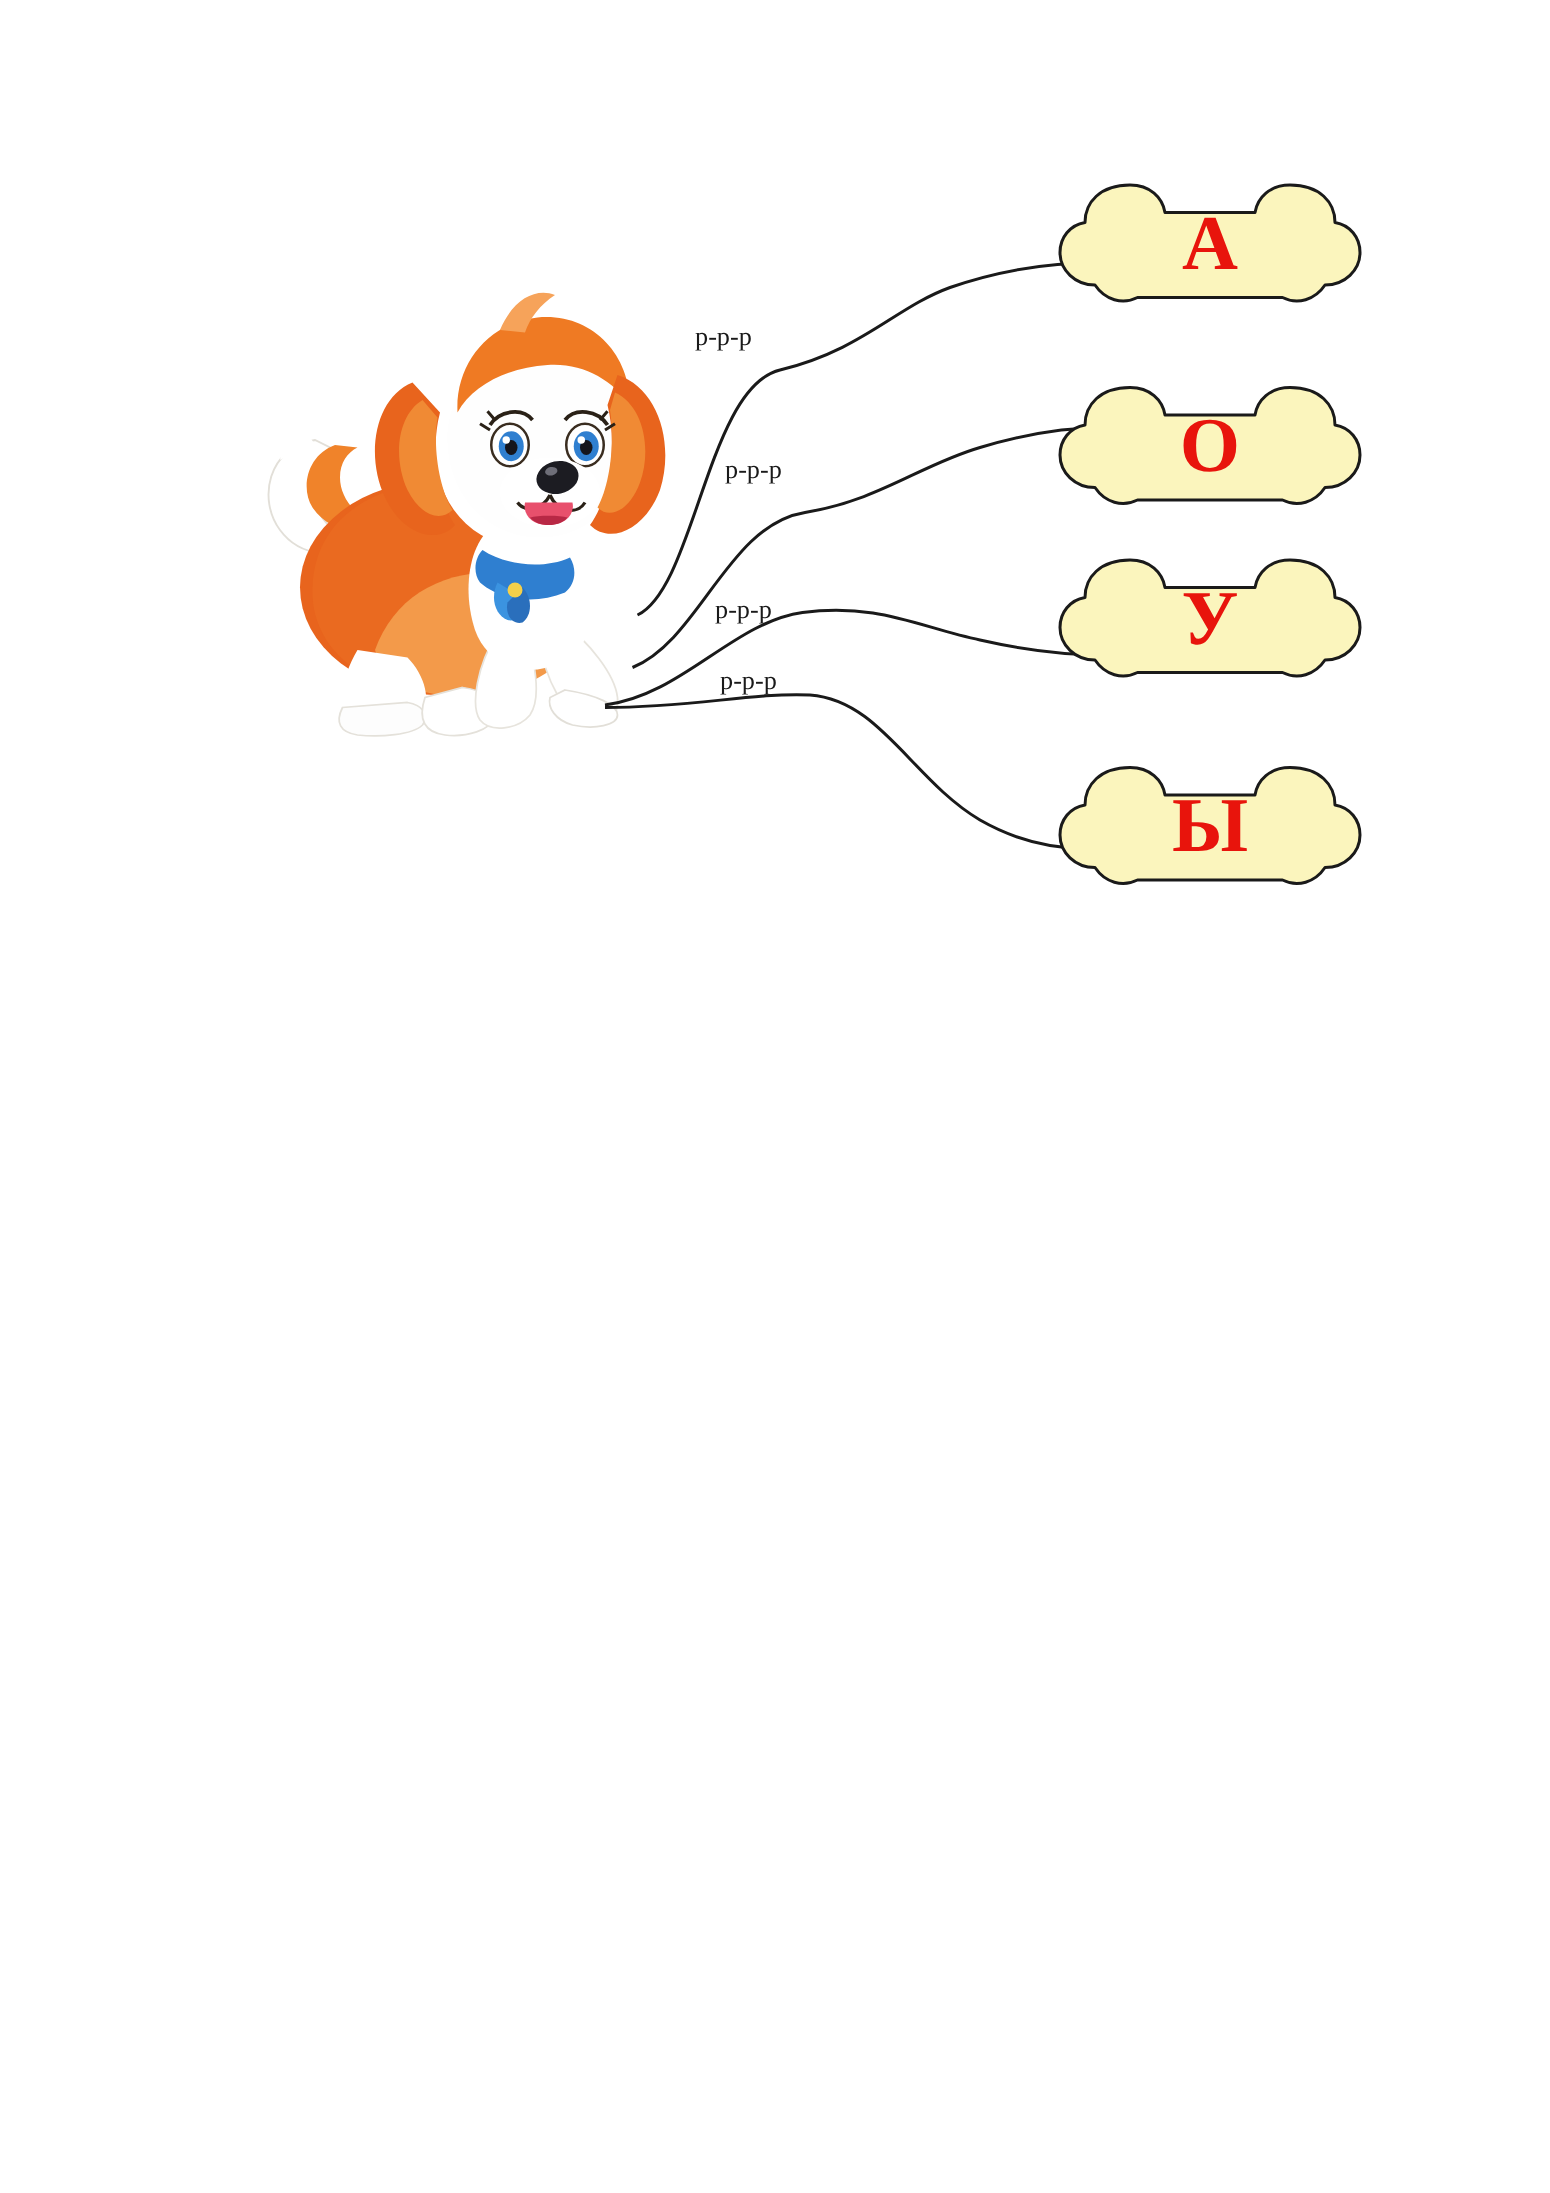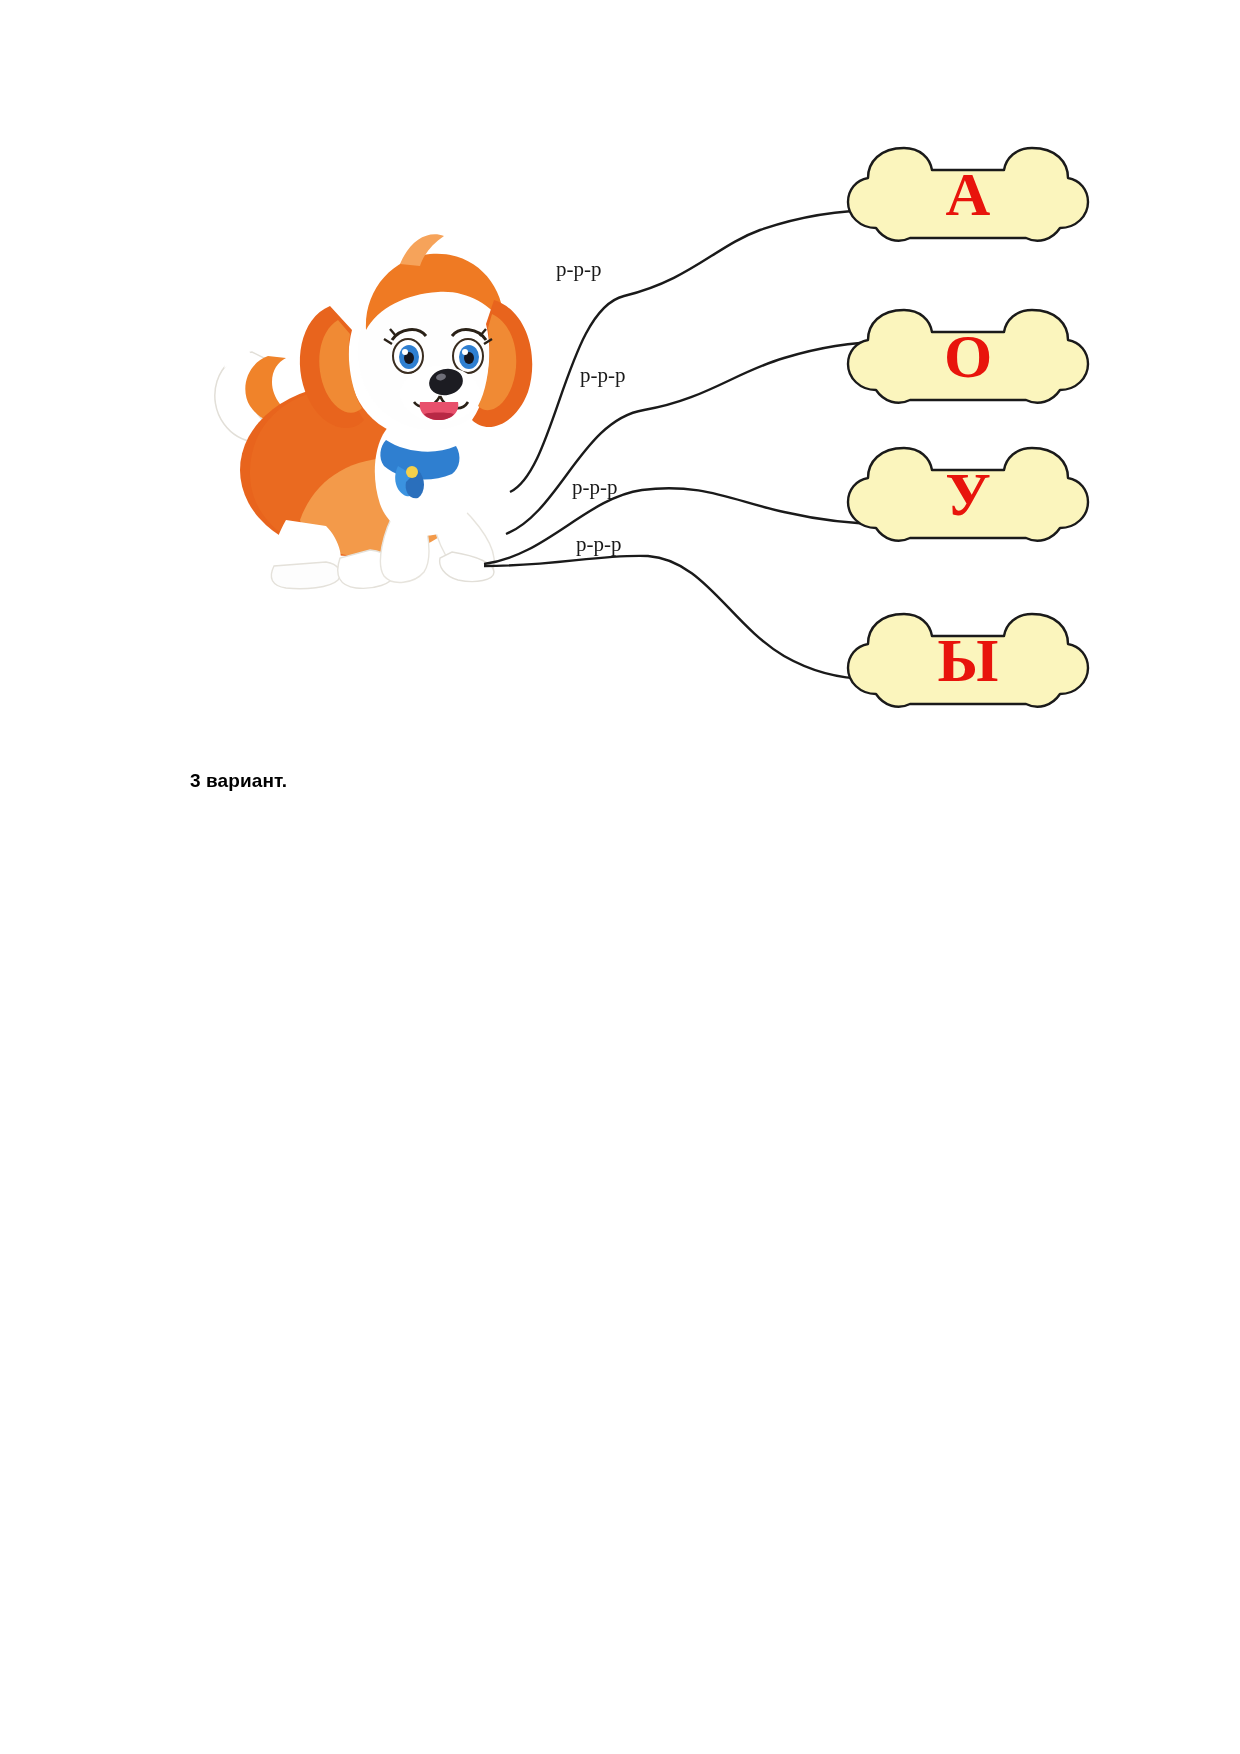--- a/index.html
+++ b/index.html
@@ -157,14 +157,13 @@
 
     <g>
       <path d="M904 614 C880 614 868 628 868 644 C856 646 848 656 848 668 C848 682 860 694 876 694 C884 706 898 710 910 704 L1026 704 C1038 710 1052 706 1060 694 C1076 694 1088 682 1088 668 C1088 656 1080 646 1068 644 C1068 628 1056 614 1032 614 C1016 614 1006 624 1004 636 L932 636 C930 624 920 614 904 614 Z" fill="#fbf5bd" stroke="#1a1a1a" stroke-width="2.4" stroke-linejoin="round"></path>
       <text class="bone-letter" x="968" y="681" text-anchor="middle">Ы</text>
     </g>
 
   </svg>
 </div>
 
 <div id="text-block">
-  <p class="variant-title">3 вариант.</p>
 </div>
 
 </body></html>

